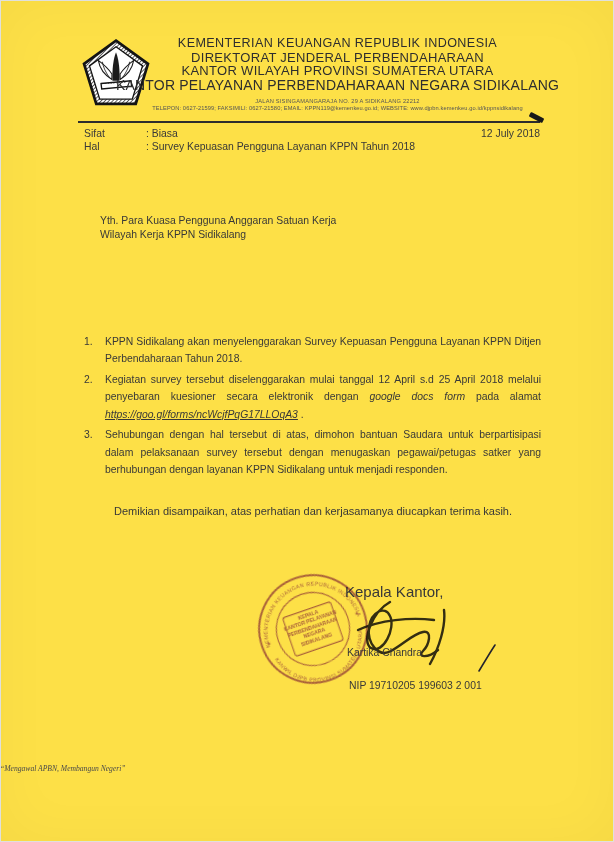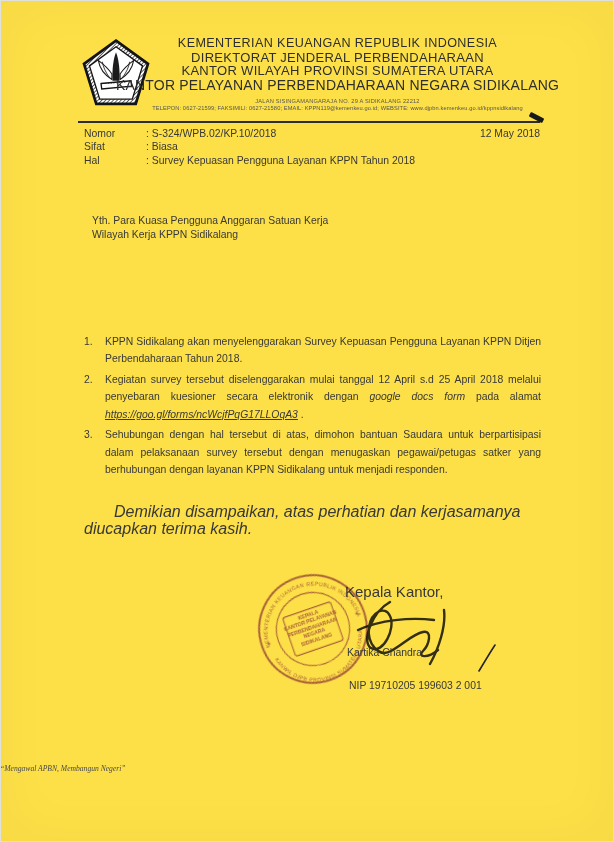--- a/index.html
+++ b/index.html
@@ -25,29 +25,29 @@
   .h-contact    { font-size:5.7px;  line-height:7px; color:#555; letter-spacing:.1px; }
   .header-rule { position:absolute; left:78px; top:121px; width:462px; height:2px; background:#2d2d2d; }
   .scan-artifact { position:absolute; left:529px; top:115px; width:15px; height:5px; background:#191919; transform:rotate(27deg); border-radius:1px; }
   
   .meta { position:absolute; left:84px; top:127px; width:456px; font-size:10.4px; line-height:13.4px; }
   .meta-row { display:flex; }
   .meta-label { width:62px; flex:0 0 62px; }
   .meta-value { flex:1; }
   .letter-date { position:absolute; right:0; top:0; font-size:10.4px; }
   
-  .recipient { position:absolute; left:92px; top:214px; width:456px; font-size:10.4px; line-height:13.5px; }
+  .recipient { position:absolute; left:100px; top:214px; width:456px; font-size:10.4px; line-height:13.5px; }
   .opening   { position:absolute; left:84px; top:276px; width:457px; font-size:10.4px; line-height:17.3px; text-align:justify; text-indent:30px; }
   .list      { position:absolute; left:84px; top:333px; width:457px; font-size:10.4px; }
   .list-item { display:flex; margin-bottom:3.5px; }
   .li-num    { flex:0 0 21px; line-height:17.3px; }
   .li-text   { flex:1; line-height:17.3px; text-align:justify; }
   .it        { font-style:italic; }
   .link      { font-style:italic; text-decoration:underline; }
-  .closing   { position:absolute; left:84px; top:503px; width:457px; font-size:16px; line-height:17.3px; text-indent:30px;font-style:italic; }
+  .closing   { position:absolute; left:84px; top:503px; width:457px; font-size:11px; line-height:17.3px; text-indent:30px; }
   
   .sig-title { position:absolute; left:345px; top:583px; font-size:15px; }
   .stamp { position:absolute; left:256px; top:572px; width:114px; height:114px; transform:rotate(-19deg); opacity:.82; filter:blur(.3px); mix-blend-mode:multiply; }
   .autograph { position:absolute; left:328px; top:590px; width:165px; height:78px; mix-blend-mode:multiply; }
   .sig-name { position:absolute; left:347px; top:647px; font-size:10.4px;text-align:center; }
   .sig-nip  { position:absolute; left:349px; top:680px; font-size:10.4px; }
   .nip-slash { position:absolute; left:477px; top:643px; width:20px; height:30px; }
   
   .motto { position:absolute; left:0; top:764px; width:100%; text-align:left;
            font-family:"Liberation Serif", serif; font-style:italic; font-size:7.6px; color:#4a4a4a; }
@@ -81,25 +81,21 @@
     <div class="h-region">KANTOR WILAYAH PROVINSI SUMATERA UTARA</div>
     <div class="h-office">KANTOR PELAYANAN PERBENDAHARAAN NEGARA SIDIKALANG</div>
     <div class="h-address">JALAN SISINGAMANGARAJA NO. 29 A SIDIKALANG 22212</div>
     <div class="h-contact">TELEPON: 0627-21599; FAKSIMILI: 0627-21580; EMAIL: KPPN119@kemenkeu.go.id; WEBSITE: www.djpbn.kemenkeu.go.id/kppnsidikalang</div>
   </div>
 
   <div class="header-rule"></div>
   <div class="scan-artifact"></div>
 
   <div class="meta">
-    <div class="letter-date">12 May 2018</div>
-    <div class="meta-row">
-      <span class="meta-label">Nomor</span>
-      <span class="meta-value">: S-324/WPB.02/KP.10/2018</span>
-    </div>
+    <div class="letter-date">12 July 2018</div>
     <div class="meta-row">
       <span class="meta-label">Sifat</span>
       <span class="meta-value">: Biasa</span>
     </div>
     <div class="meta-row">
       <span class="meta-label">Hal</span>
       <span class="meta-value">: Survey Kepuasan Pengguna Layanan KPPN Tahun 2018</span>
     </div>
   </div>
 

